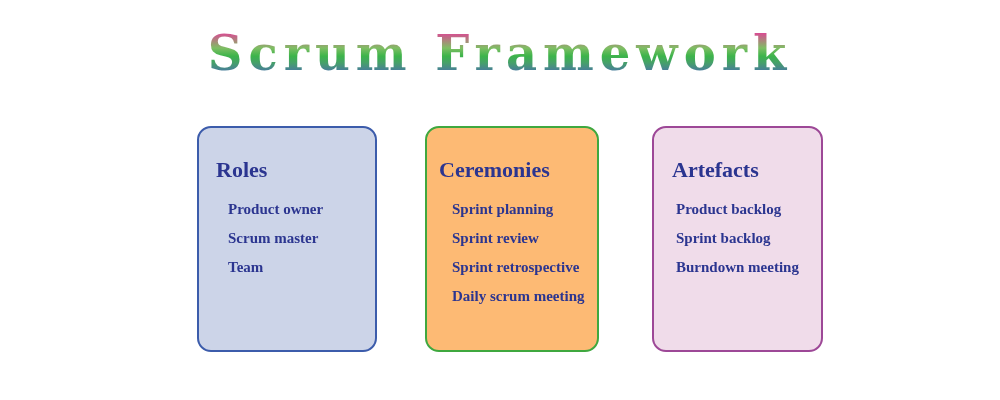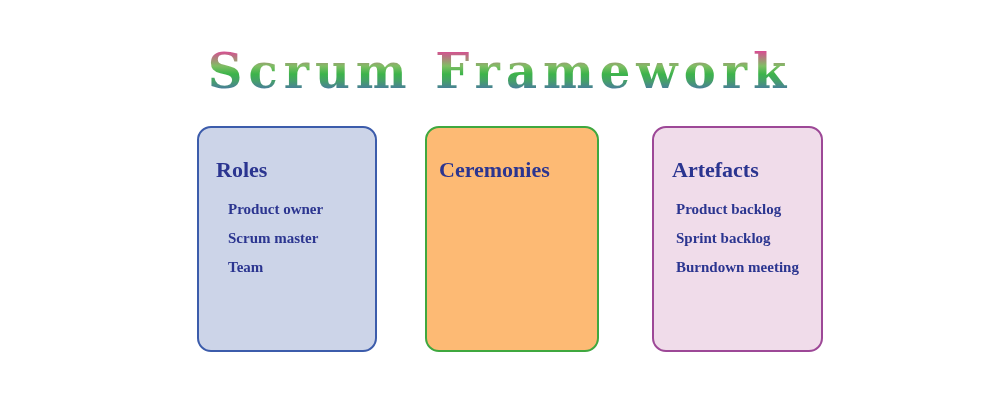--- a/index.html
+++ b/index.html
@@ -21,21 +21,20 @@
     height: 400px;
   }
 
   
   #title-wrap {
     position: absolute;
     left: 0;
     top: 22px;
     width: 1000px;
     text-align: center;
-    margin-top: 18px;
   }
   #page-title {
     display: inline-block;
     font-family: "DejaVu Serif", "Liberation Serif", serif;
     font-weight: bold;
     font-size: 48px;
     line-height: 62px;
     letter-spacing: 6px;
     white-space: pre;
     background-image: linear-gradient(
@@ -134,20 +133,26 @@
     <div class="card-title">Roles</div>
     <ul class="card-list">
       <li>Product owner</li>
       <li>Scrum master</li>
       <li>Team</li>
     </ul>
   </div>
 
   <div class="card" id="card-ceremonies">
     <div class="card-title">Ceremonies</div>
+    <ul class="card-list">
+      <li>Sprint planning</li>
+      <li>Sprint review</li>
+      <li>Sprint retrospective</li>
+      <li>Daily scrum meeting</li>
+    </ul>
   </div>
 
   <div class="card" id="card-artefacts">
     <div class="card-title">Artefacts</div>
     <ul class="card-list">
       <li>Product backlog</li>
       <li>Sprint backlog</li>
       <li>Burndown meeting</li>
     </ul>
   </div>

